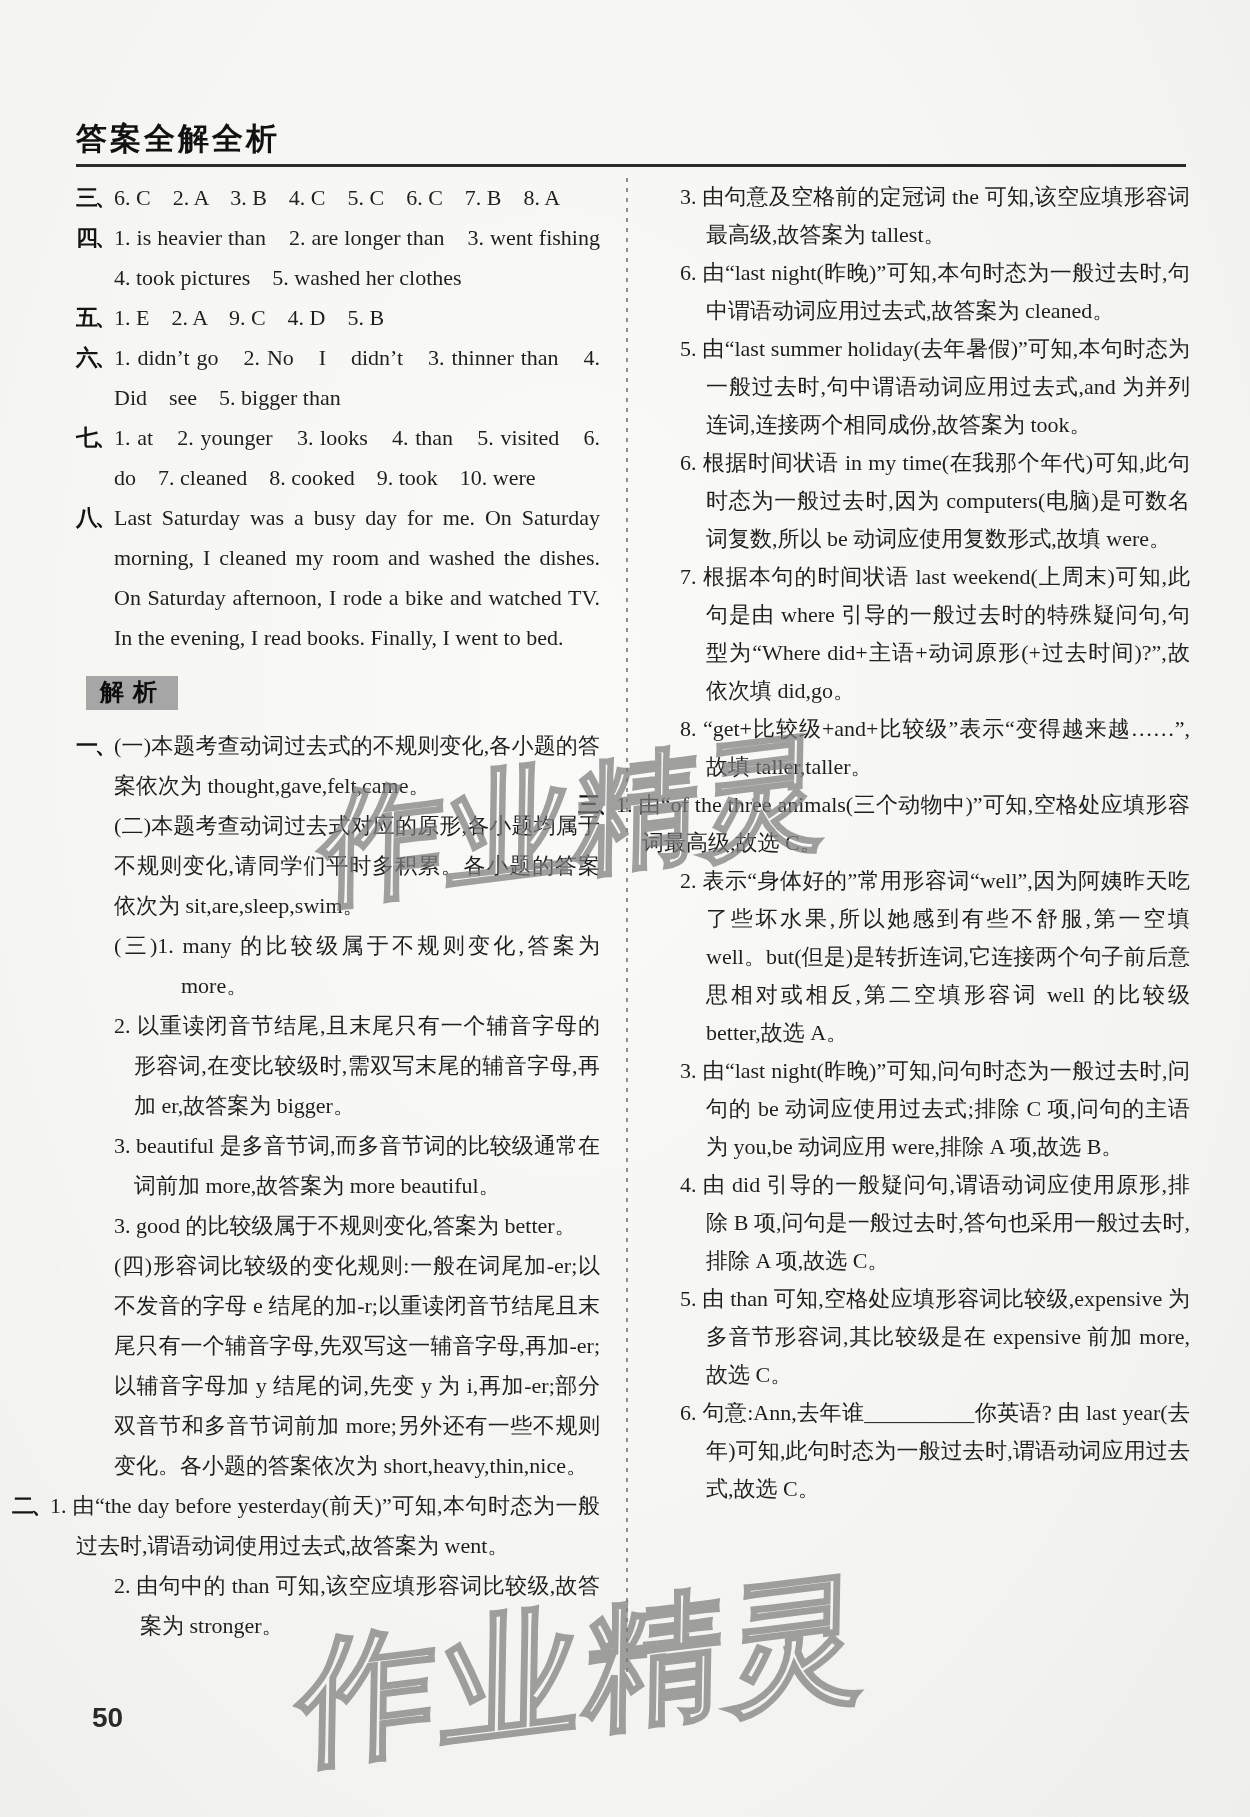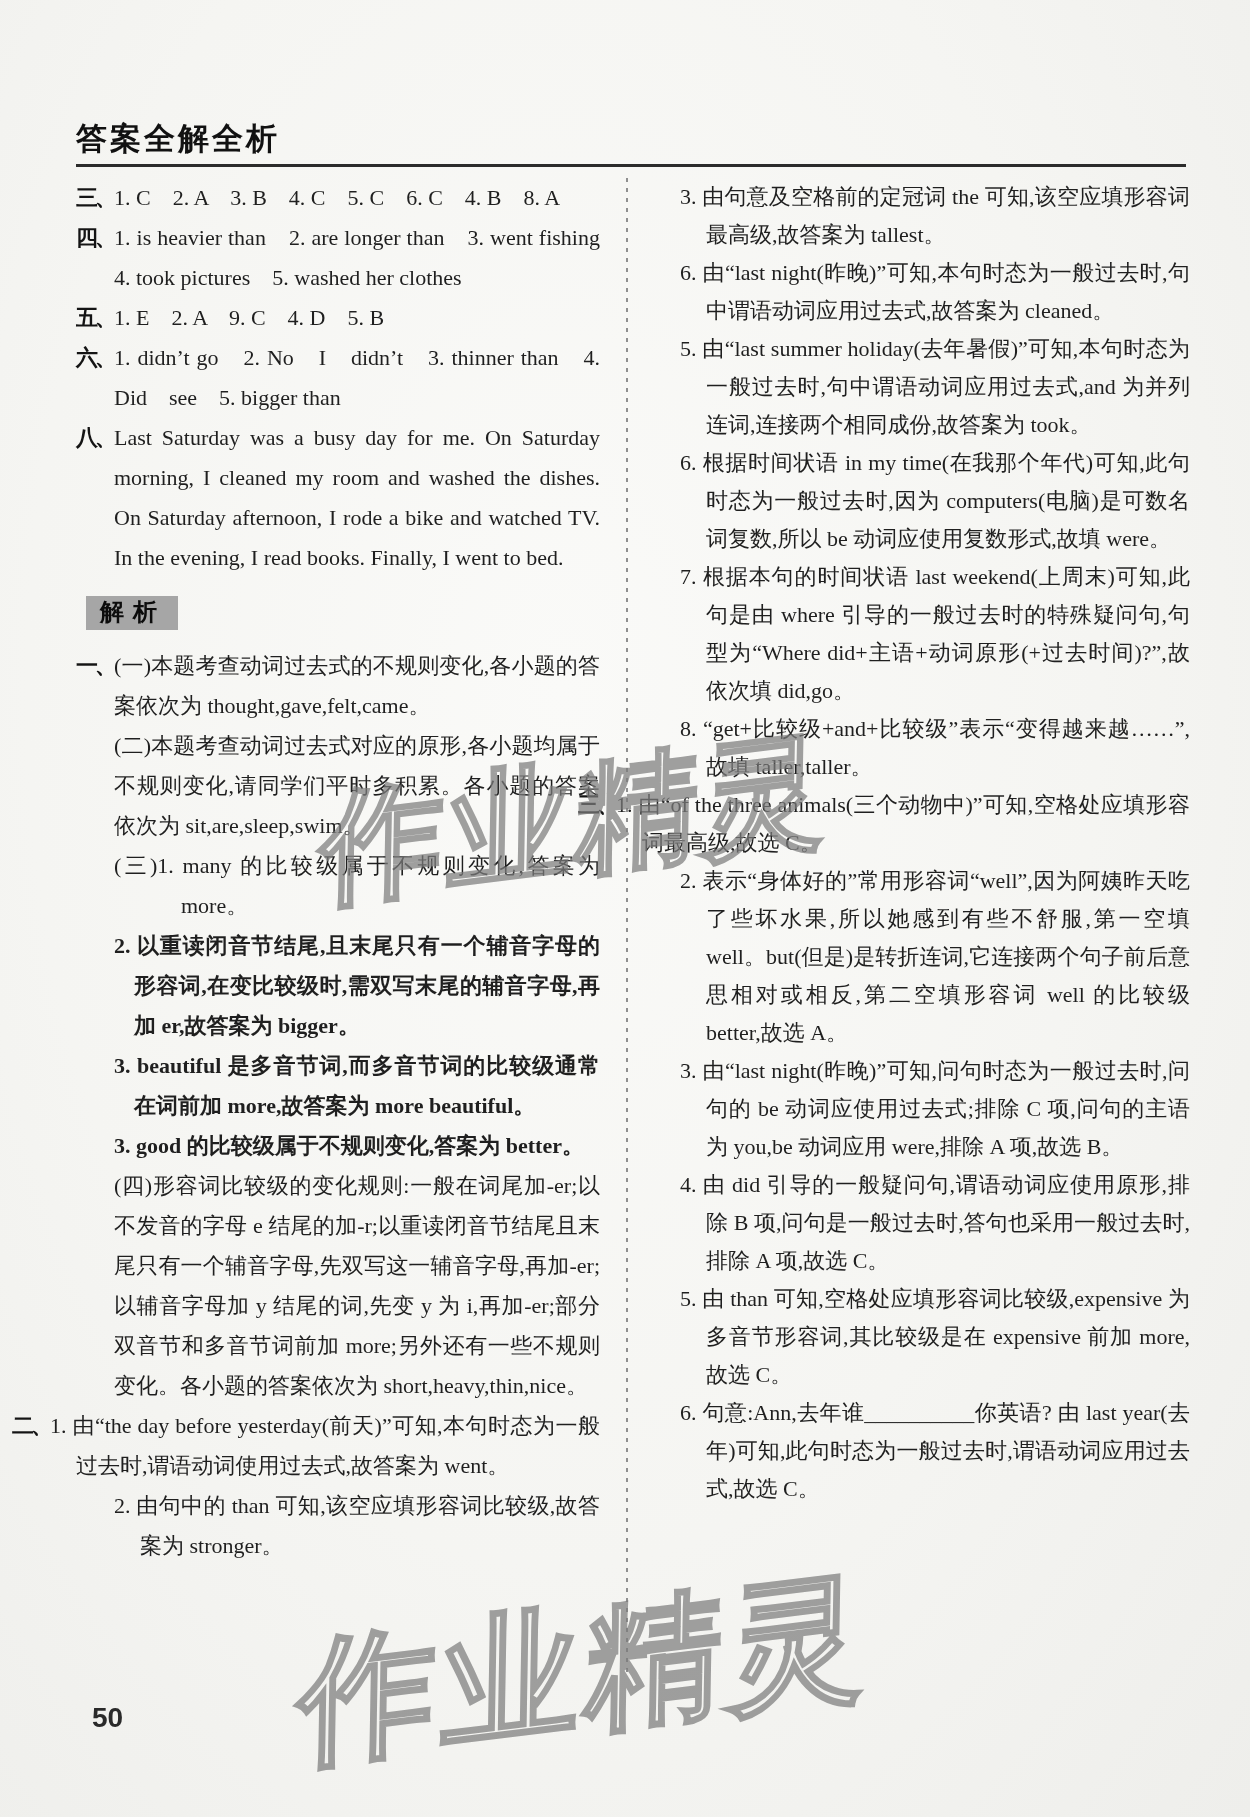--- a/index.html
+++ b/index.html
@@ -21,21 +21,21 @@
   .col-left{left:76px;width:524px;line-height:40px;}
   .col-right{left:642px;width:548px;line-height:38px;}
   .col p{margin:0;}
   .mk{
     font-weight:700;display:inline-block;width:38px;letter-spacing:-3px;text-indent:0;
     font-family:"Liberation Sans","DejaVu Sans",sans-serif;color:#141414;
   }
   .ans,.l1{padding-left:38px;text-indent:-38px;}
   .l2{padding-left:38px;text-indent:0;}
   .san{padding-left:105px;text-indent:-67px;}
-  .sub58{padding-left:58px;text-indent:-20px;font-weight:bold;}
+  .sub58{padding-left:58px;text-indent:-20px;}
   .l1num{text-indent:-64px;}
   .sub64{padding-left:64px;text-indent:-26px;}
   .badge-row{margin:18px 0 16px 10px;line-height:normal;text-indent:0;}
   .badge{
     display:inline-block;background:#a6a6a6;color:#0c0c0c;font-weight:700;
     font-size:24px;line-height:24px;padding:4px 12px 6px 14px;letter-spacing:9px;
     font-family:"Liberation Sans","DejaVu Sans",sans-serif;
   }
   .pageno{
     position:absolute;left:92px;top:1702px;font-size:28px;font-weight:600;color:#2a2a2a;
@@ -50,24 +50,25 @@
 </head>
 <body>
 
 <div class="page">
 
   <div class="hdr">答案全解全析</div>
   <div class="rule"></div>
   <div class="divider"></div>
 
   <div class="col col-left">
-    <p class="ans"><b class="mk">三、</b><span>1. C　2. A　3. B　4. C　5. C　6. C　4. B　8. A</span></p>
+    <p class="ans"><b class="mk">三、</b><span>6. C　2. A　3. B　4. C　5. C　6. C　7. B　8. A</span></p>
     <p class="ans"><b class="mk">四、</b><span>1. is heavier than　2. are longer than　3. went fishing　4. took pictures　5. washed her clothes</span></p>
     <p class="ans"><b class="mk">五、</b><span>1. E　2. A　9. C　4. D　5. B</span></p>
     <p class="ans"><b class="mk">六、</b><span>1. didn’t go　2. No　I　didn’t　3. thinner than　4. Did　see　5. bigger than</span></p>
+    <p class="ans"><b class="mk">七、</b><span>1. at　2. younger　3. looks　4. than　5. visited　6. do　7. cleaned　8. cooked　9. took　10. were</span></p>
     <p class="ans"><b class="mk">八、</b><span>Last Saturday was a busy day for me. On Saturday morning, I cleaned my room and washed the dishes. On Saturday afternoon, I rode a bike and watched TV. In the evening, I read books. Finally, I went to bed.</span></p>
 
     <div class="badge-row">
       <span class="badge">解析</span>
     </div>
 
     <p class="l1"><b class="mk">一、</b><span>(一)本题考查动词过去式的不规则变化,各小题的答案依次为 thought,gave,felt,came。</span></p>
     <p class="l2"><span>(二)本题考查动词过去式对应的原形,各小题均属于不规则变化,请同学们平时多积累。各小题的答案依次为 sit,are,sleep,swim。</span></p>
     <p class="san"><span>(三)1. many 的比较级属于不规则变化,答案为 more。</span></p>
     <p class="sub58"><span>2. 以重读闭音节结尾,且末尾只有一个辅音字母的形容词,在变比较级时,需双写末尾的辅音字母,再加 er,故答案为 bigger。</span></p>

